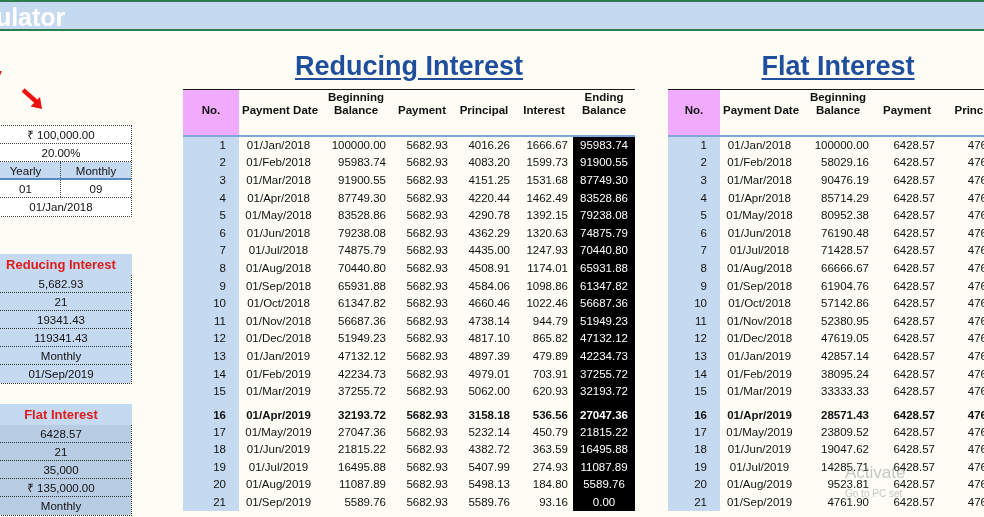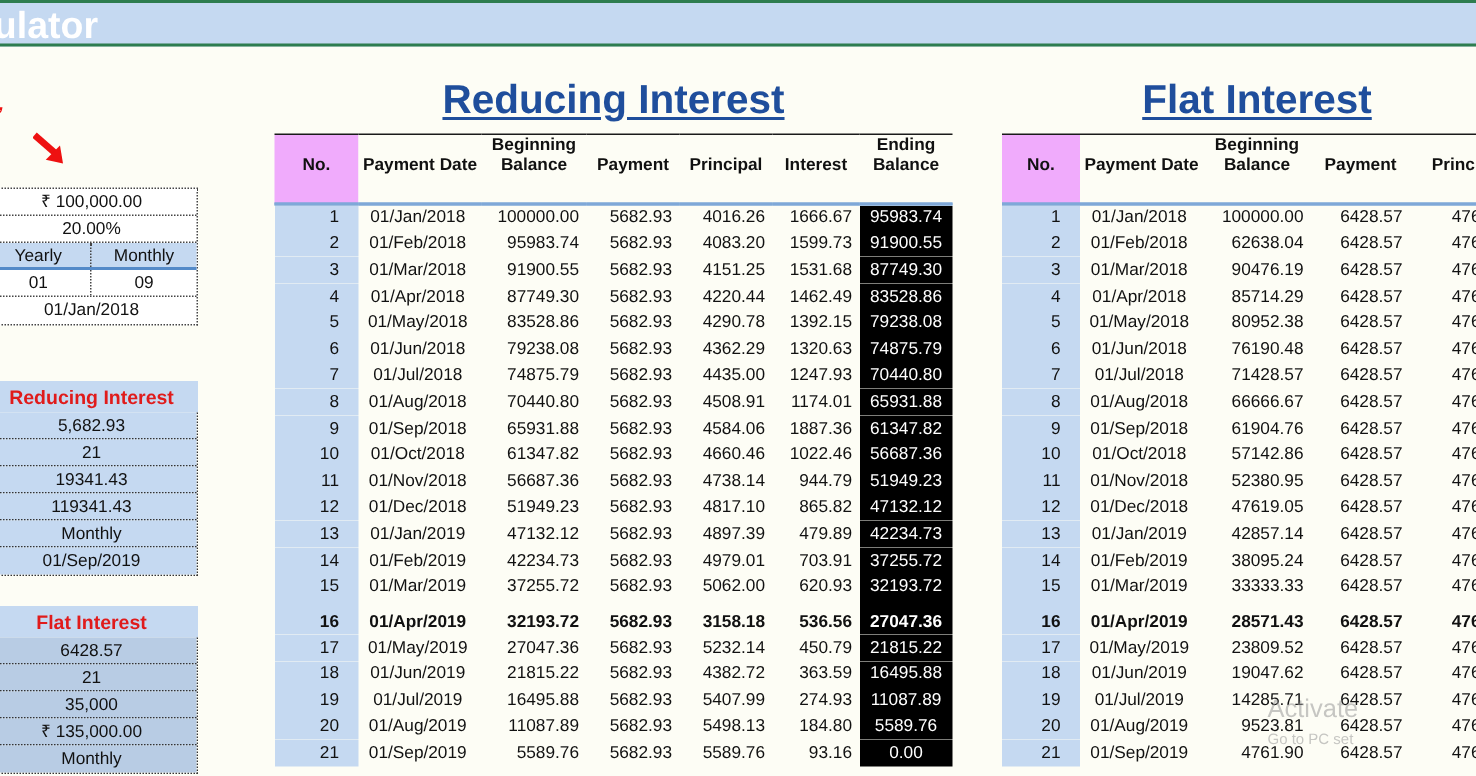--- a/index.html
+++ b/index.html
@@ -346,21 +346,21 @@
             <td>4508.91</td>
             <td>1174.01</td>
             <td class="c-end">65931.88</td>
           </tr>
           <tr>
             <td class="c-no">9</td>
             <td class="c-date">01/Sep/2018</td>
             <td>65931.88</td>
             <td>5682.93</td>
             <td>4584.06</td>
-            <td>1887.36</td>
+            <td>1098.86</td>
             <td class="c-end">61347.82</td>
           </tr>
           <tr>
             <td class="c-no">10</td>
             <td class="c-date">01/Oct/2018</td>
             <td>61347.82</td>
             <td>5682.93</td>
             <td>4660.46</td>
             <td>1022.46</td>
             <td class="c-end">56687.36</td>
@@ -491,21 +491,21 @@
           <tr>
             <td class="c-no">1</td>
             <td class="c-date">01/Jan/2018</td>
             <td>100000.00</td>
             <td>6428.57</td>
             <td>4761.9</td>
           </tr>
           <tr>
             <td class="c-no">2</td>
             <td class="c-date">01/Feb/2018</td>
-            <td>62638.04</td>
+            <td>58029.16</td>
             <td>6428.57</td>
             <td>4761.9</td>
           </tr>
           <tr>
             <td class="c-no">3</td>
             <td class="c-date">01/Mar/2018</td>
             <td>90476.19</td>
             <td>6428.57</td>
             <td>4761.9</td>
           </tr>

